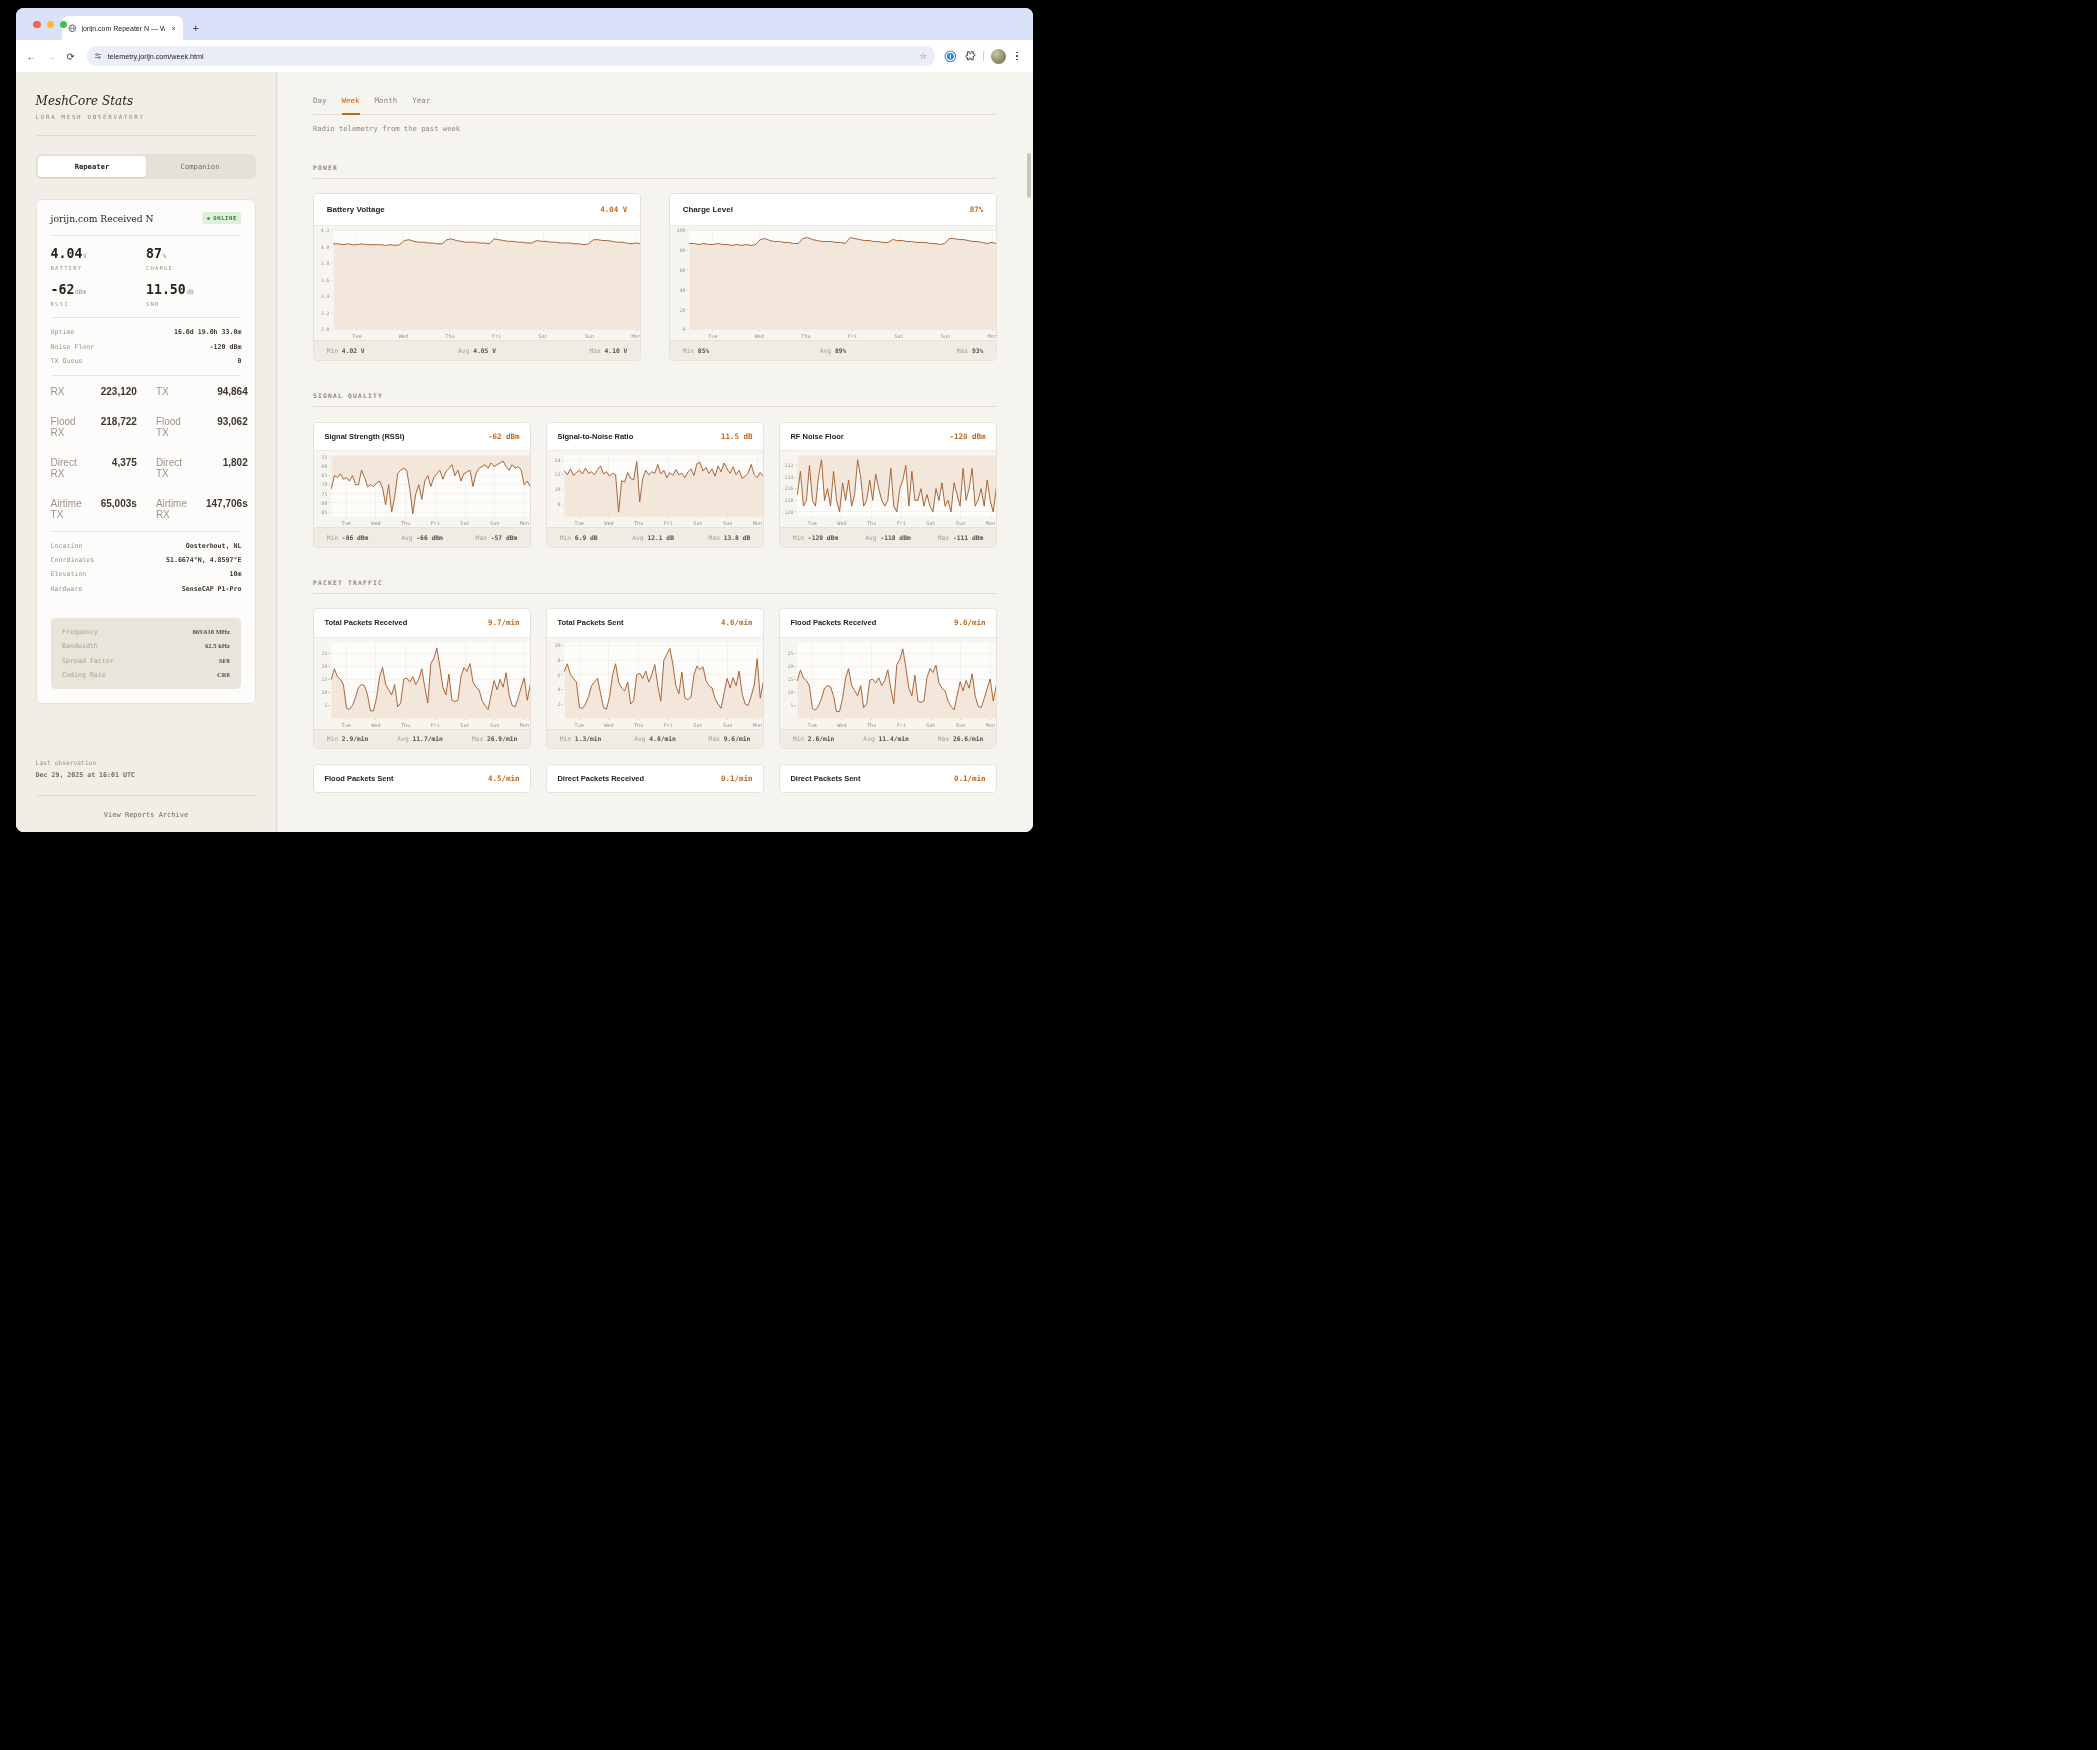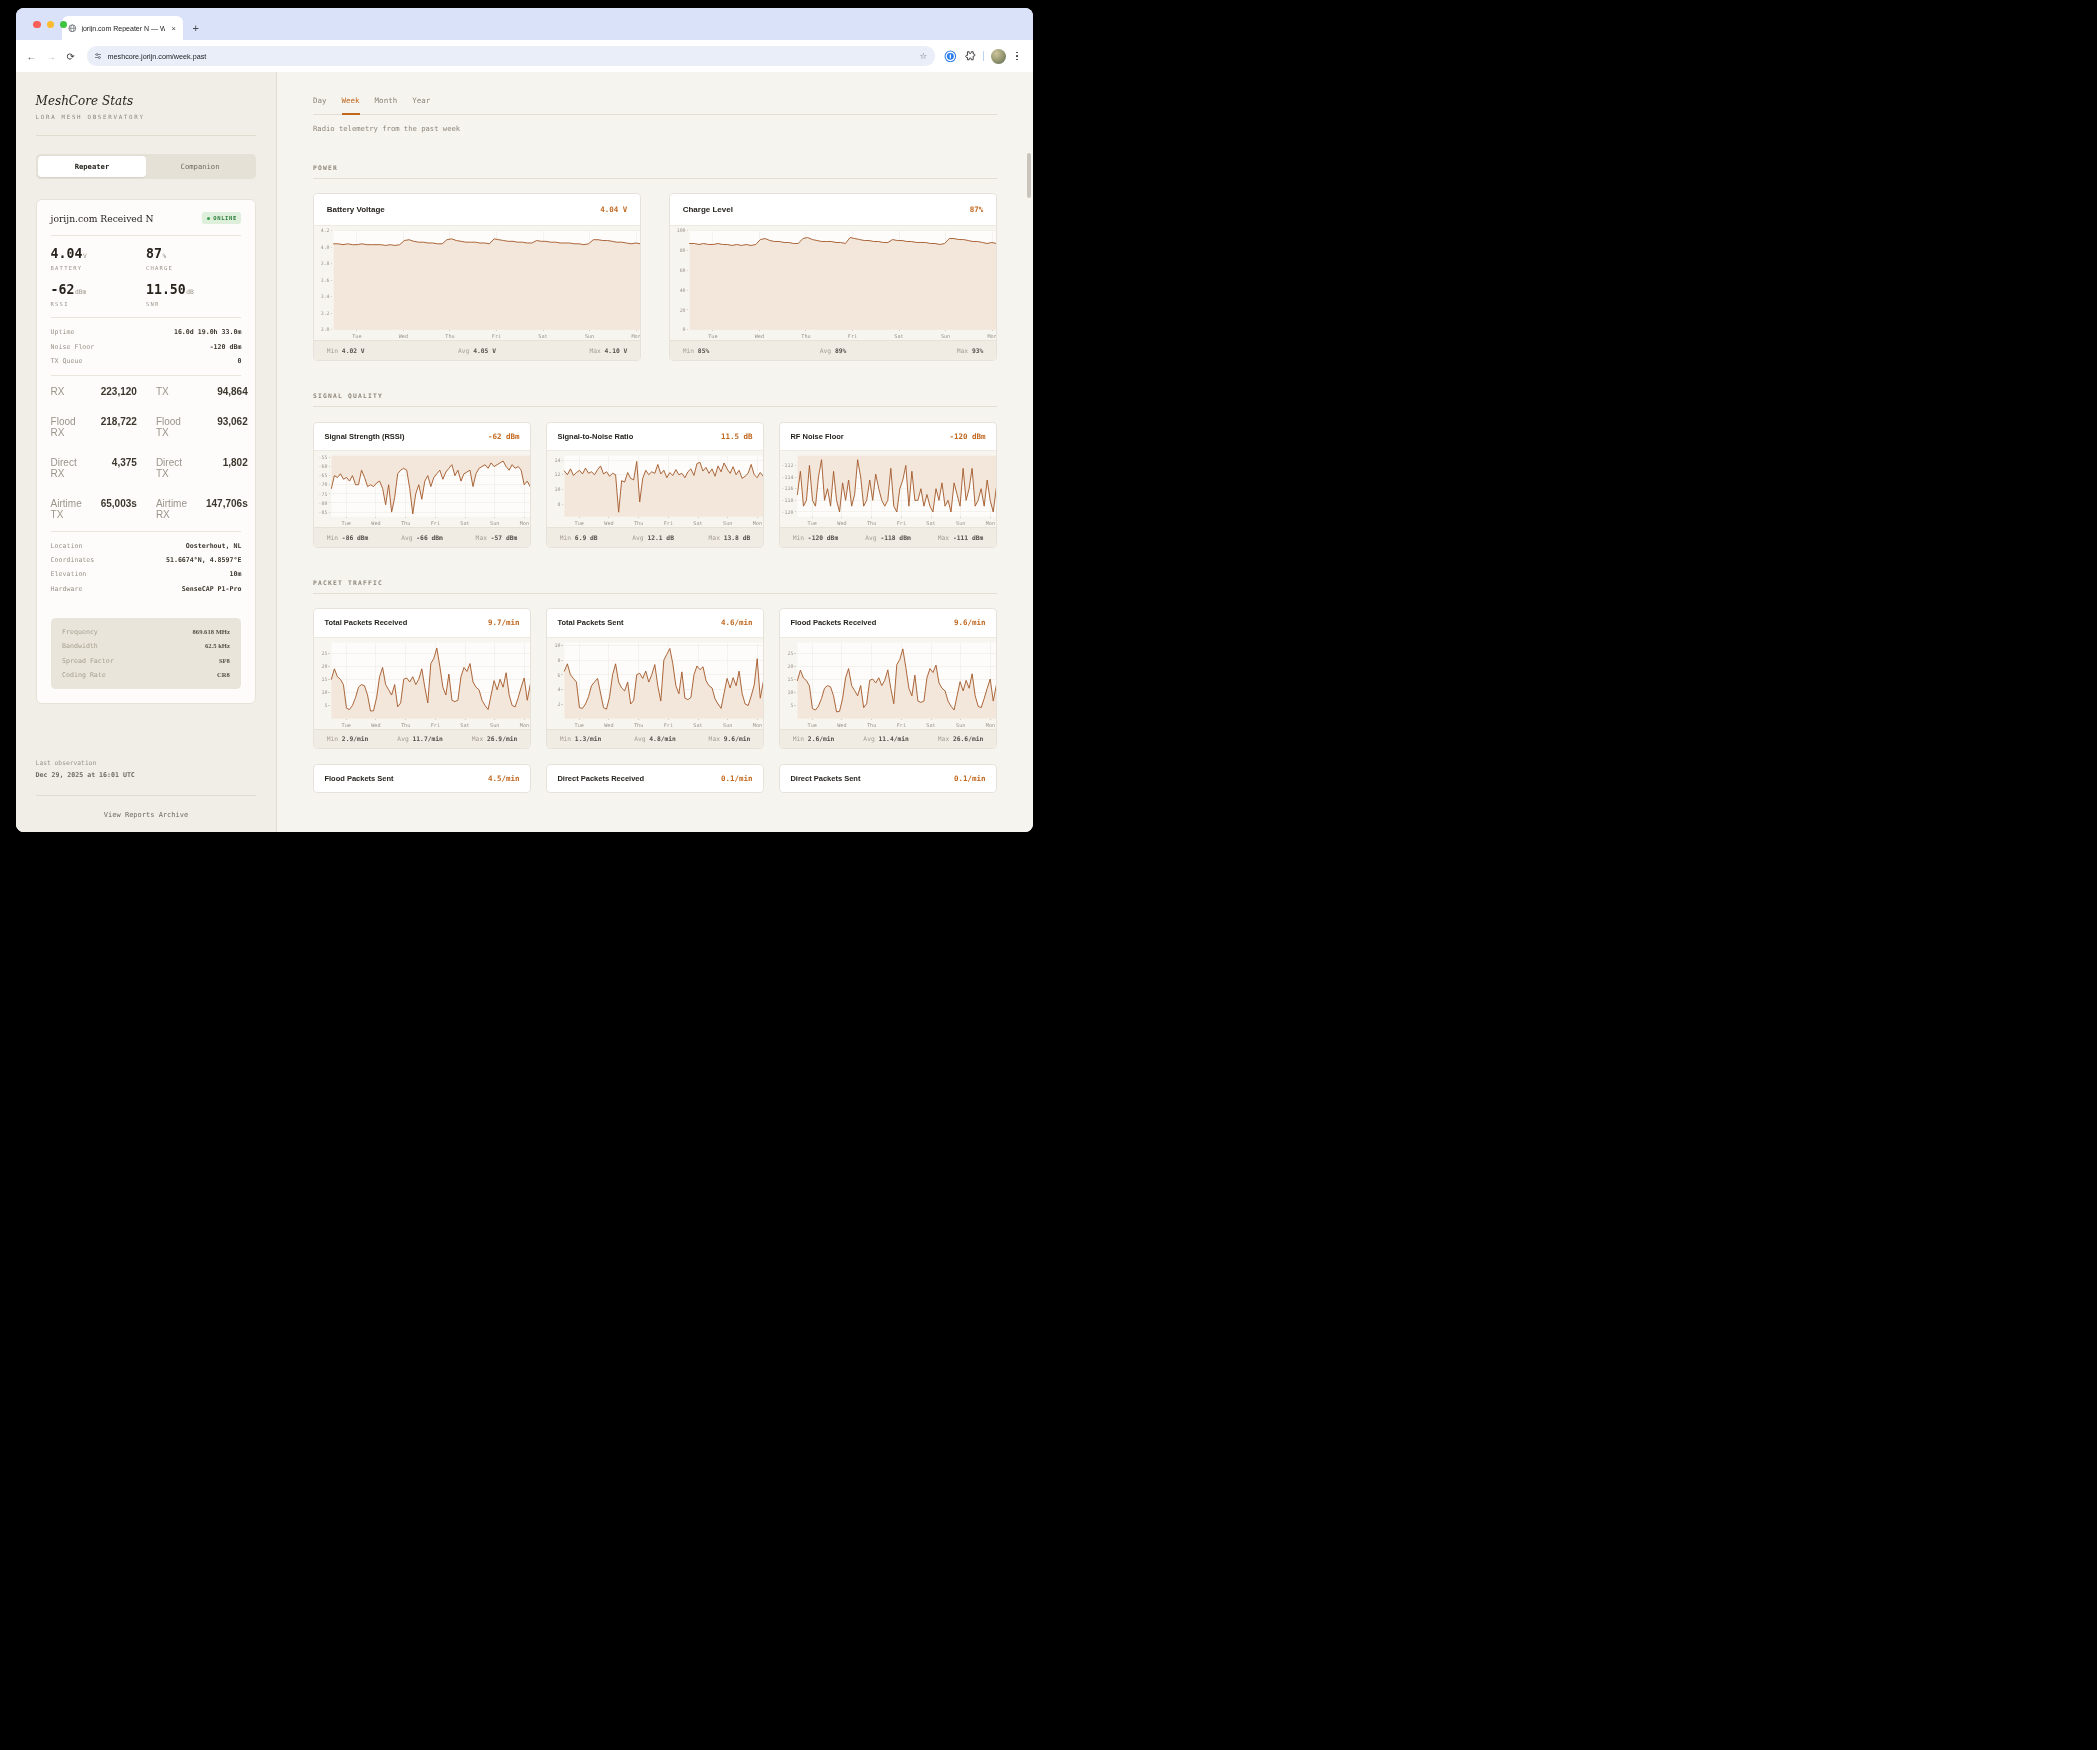--- a/index.html
+++ b/index.html
@@ -123,21 +123,21 @@
     <span class="nav-ic">⟳</span>
     <div class="urlpill">
       <span style="display:flex;">
         <svg width="8" height="8" viewBox="0 0 16 16">
             <line x1="2" y1="5" x2="14" y2="5" stroke="#5f6368" stroke-width="1.5"></line>
             <circle cx="6" cy="5" r="2" fill="#e9eef9" stroke="#5f6368" stroke-width="1.5"></circle>
             <line x1="2" y1="11" x2="14" y2="11" stroke="#5f6368" stroke-width="1.5"></line>
             <circle cx="10.5" cy="11" r="2" fill="#e9eef9" stroke="#5f6368" stroke-width="1.5"></circle>
           </svg>
       </span>
-      <span class="url-text">meshcore.jorijn.com/week.past</span>
+      <span class="url-text">telemetry.jorijn.com/week.html</span>
       <span class="star">☆</span>
     </div>
     <div class="chrome-right">
       <span style="display:flex;">
         <svg width="12.7" height="12.7" viewBox="0 0 22 22">
             <circle cx="11" cy="11" r="9.2" fill="#fff" stroke="#2b7de9" stroke-width="1.8"></circle>
             <circle cx="11" cy="11" r="6" fill="#2b7de9"></circle>
             <rect x="9.9" y="7.4" width="2.2" height="7.2" rx="1.1" fill="#fff"></rect>
           </svg>
       </span>

